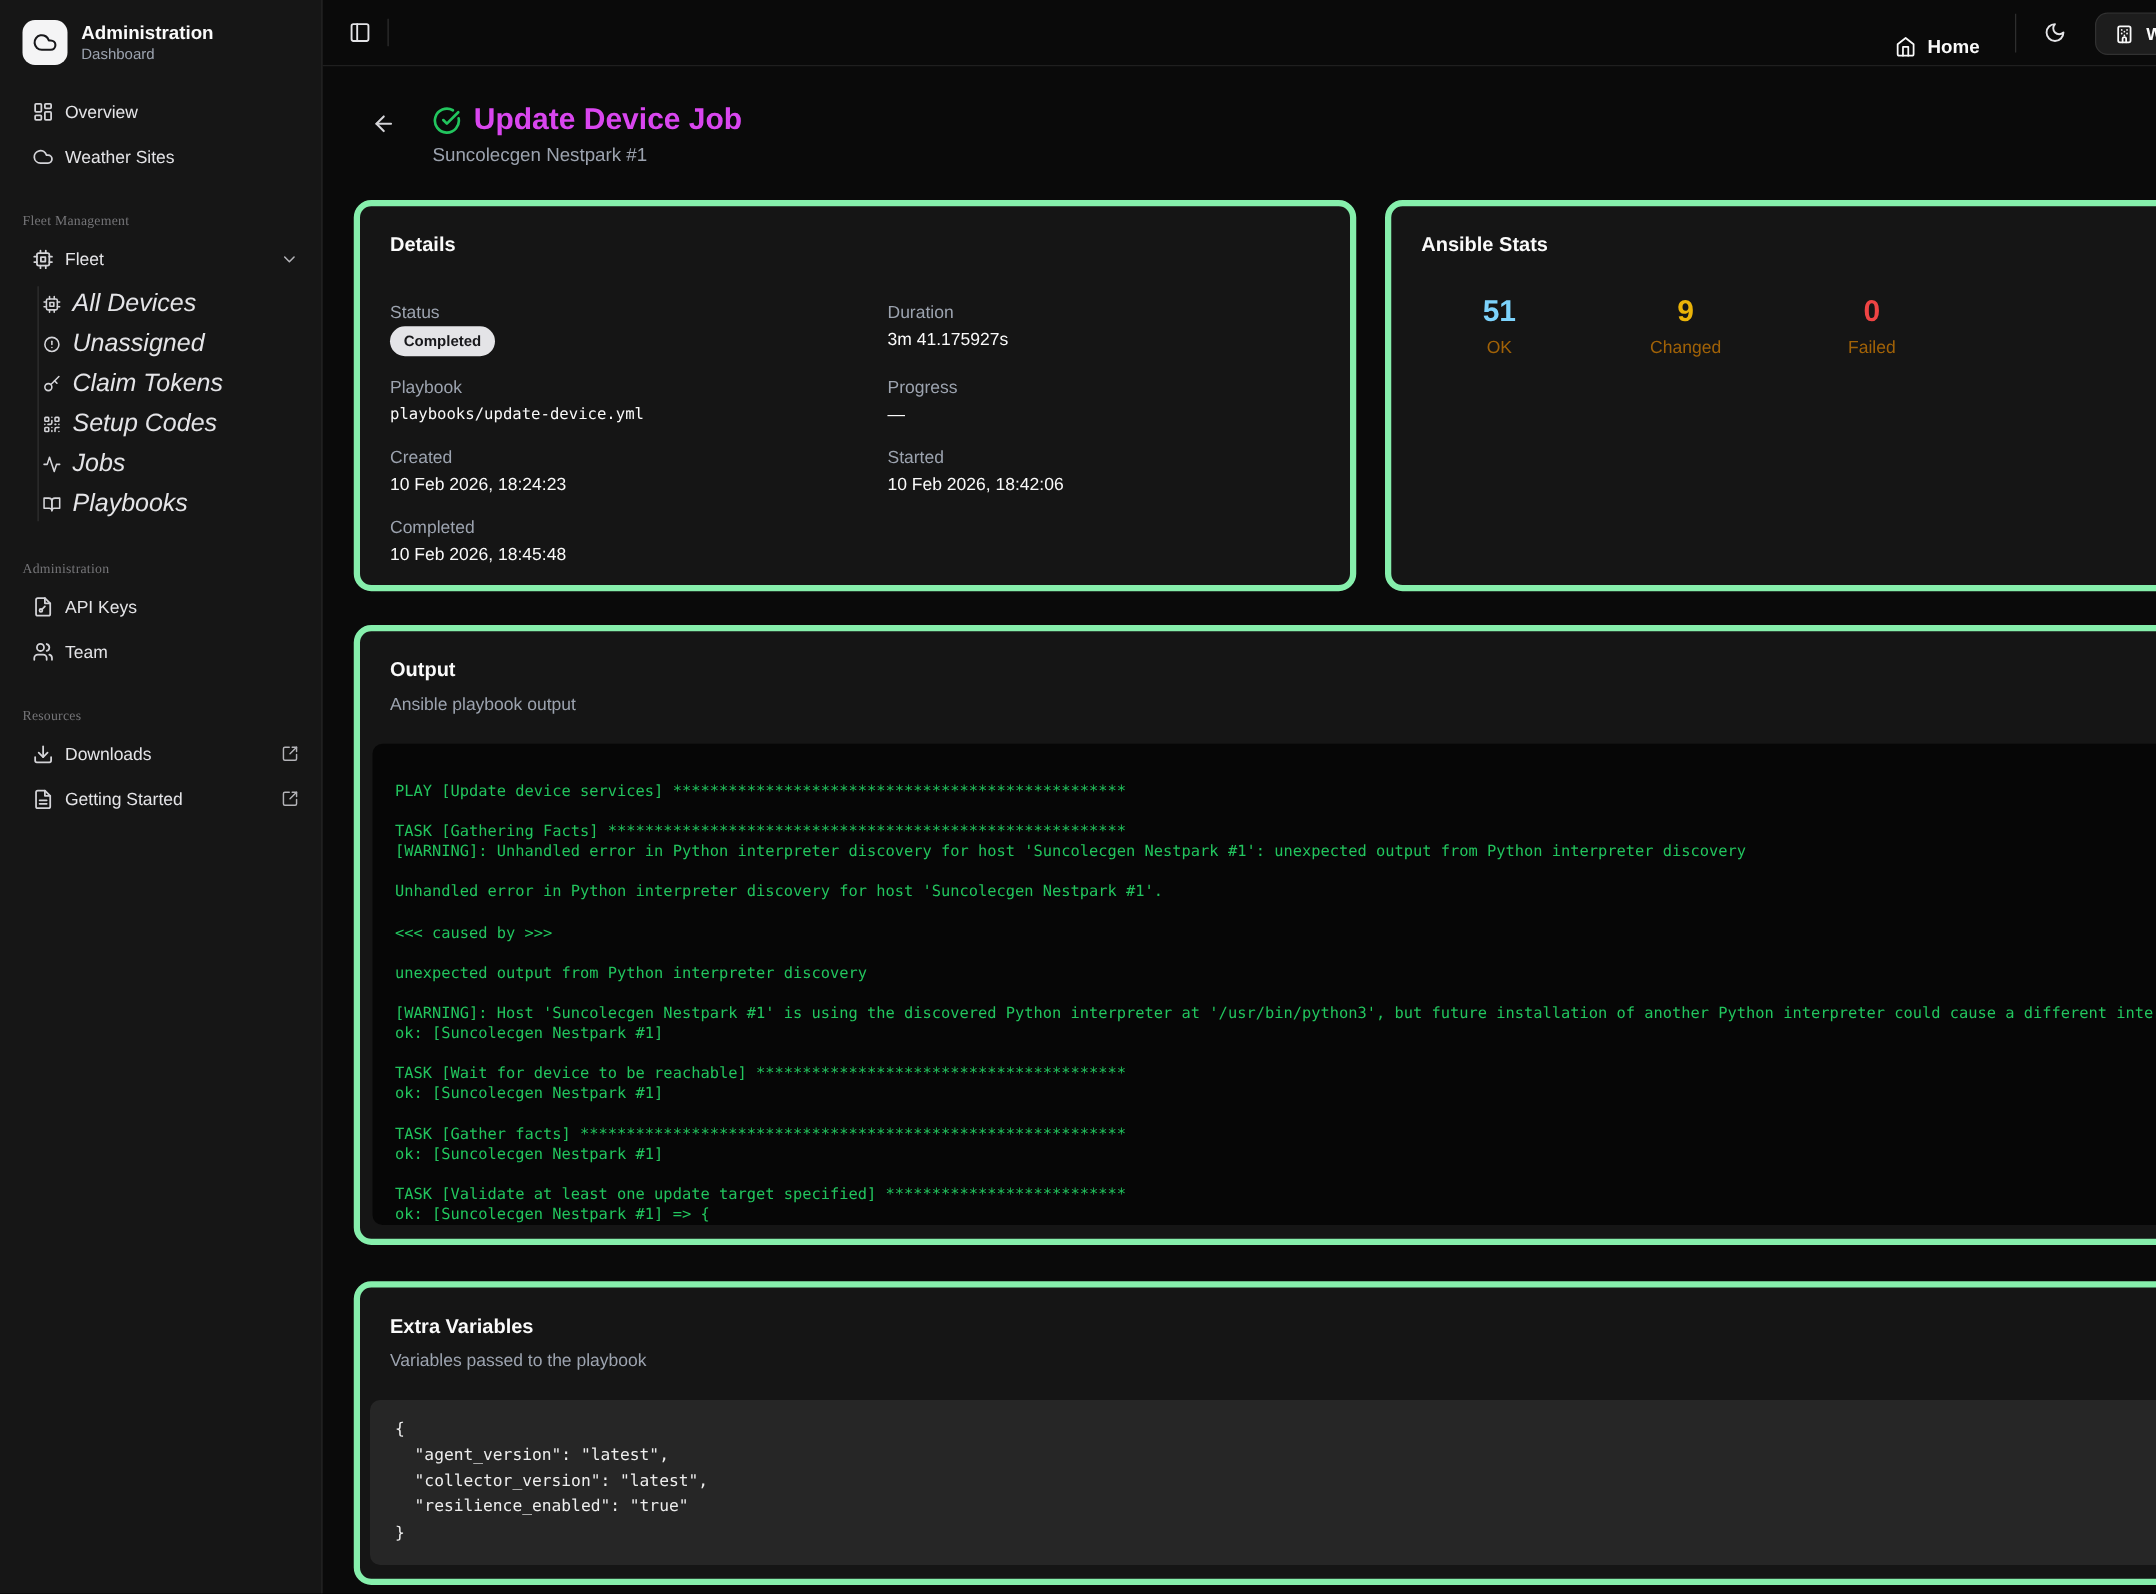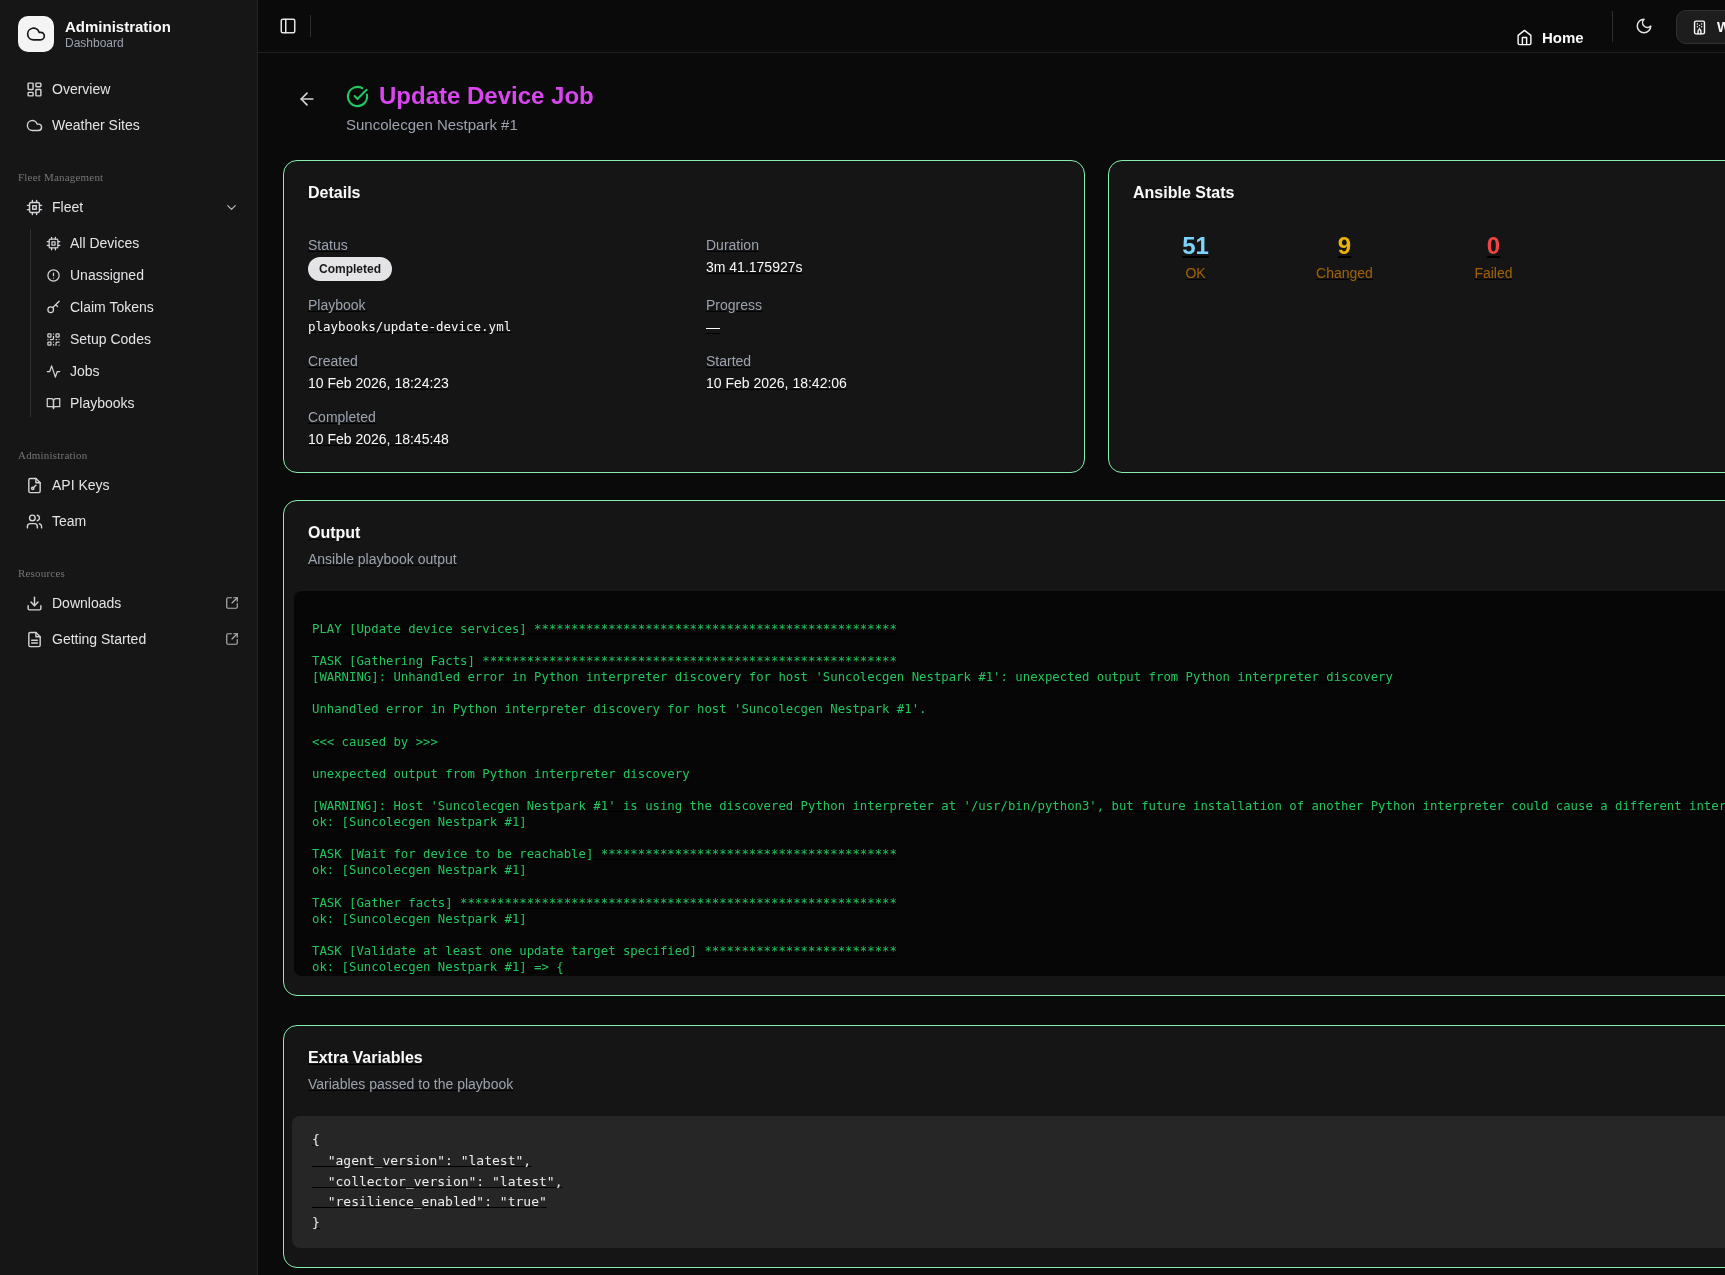--- a/index.html
+++ b/index.html
@@ -17,21 +17,21 @@
   .brand-sub  { font-size:12px; color:#9ca3af; line-height:15px; }
   .nav { padding-top:21px; }
   .nav-item { height:32px; display:flex; align-items:center; gap:9px; padding-left:26px;
               color:#e4e4e7; font-size:14px; margin-bottom:4px; border-radius:8px; position:relative; }
   .nav-item .ext { position:absolute; right:18px; color:#b3b3b8; display:flex; }
   .nav-item .chev { position:absolute; right:18px; color:#b3b3b8; display:flex; }
   .nav-icon { display:flex; color:#d4d4d8; flex:0 0 auto; }
   .section-label { font-size:11px; color:#757578; padding-left:18px; margin:30px 0 8px; letter-spacing:.2px;font-family:Liberation Serif, serif; }
   .subnav { position:relative; }
   .subnav::before { content:""; position:absolute; left:30px; top:2px; bottom:2px; width:1px; background:#313131; }
-  .subnav .nav-item { padding-left:46px; margin-bottom:0; font-size:14px; }
+  .subnav .nav-item { padding-left:34px; margin-bottom:0; font-size:20px;font-style:italic; }
   .subnav .nav-icon { color:#d4d4d8; }
 
   
   .topbar { position:absolute; left:258px; top:0; width:1622px; height:53px;
             border-bottom:1px solid #1f1f1f; }
   .tb-toggle { position:absolute; left:17px; top:13px; width:26px; height:26px;
                display:flex; align-items:center; justify-content:center; color:#e4e4e7; }
   .tb-sep { position:absolute; left:52px; top:15px; width:1px; height:22px; background:#2e2e2e; }
   .tb-home { position:absolute; left:1258px; top:14px; height:47px; display:flex; align-items:center;
              gap:9px; color:#fafafa; font-size:15px; font-weight:600; }
@@ -45,21 +45,21 @@
   
   .back-btn { position:absolute; left:296px; top:88px; width:22px; height:22px;
               display:flex; align-items:center; justify-content:center; color:#d4d4d8; }
   .page-head { position:absolute; left:346px; top:80px; }
   .page-title-row { display:flex; align-items:center; gap:10px; }
   .check-icon { display:flex; color:#22c55e; }
   .page-title { font-size:24px; font-weight:700; color:#d946ef; line-height:32px; }
   .page-sub { font-size:15px; color:#9ca3af; margin-top:4px; }
 
   
-  .card { position:absolute; background:#151515; border:1px solid #86efac; border-radius:14px;text-decoration:underline; }
+  .card { position:absolute; background:#151515; border:5px solid #86efac; border-radius:14px; }
   .card-title { font-size:16px; font-weight:700; color:#fafafa; line-height:20px; }
   .card-sub { font-size:14px; color:#9ca3af; line-height:20px; margin-top:6px; }
 
   .card-details { left:283px; top:160px; width:802px; height:313px; padding:22px 24px; }
   .card-details .card-title { margin-bottom:32px; }
   .fields { display:grid; grid-template-columns:398px 1fr; row-gap:14px; }
   .f-label { font-size:14px; color:#9ca3af; line-height:20px; margin-bottom:2px; }
   .f-value { font-size:14px; color:#fafafa; line-height:20px; }
   .f-mono  { font-family:"DejaVu Sans Mono", monospace; font-size:12.5px; }
   .badge { display:inline-flex; align-items:center; height:24px; padding:0 11px; background:#e4e4e7;

